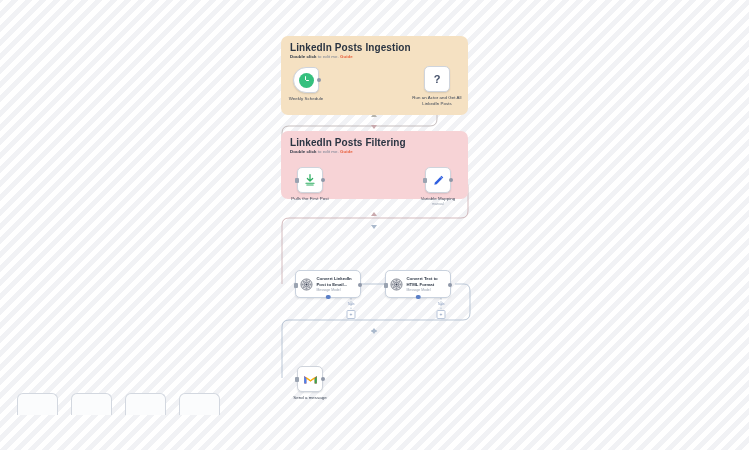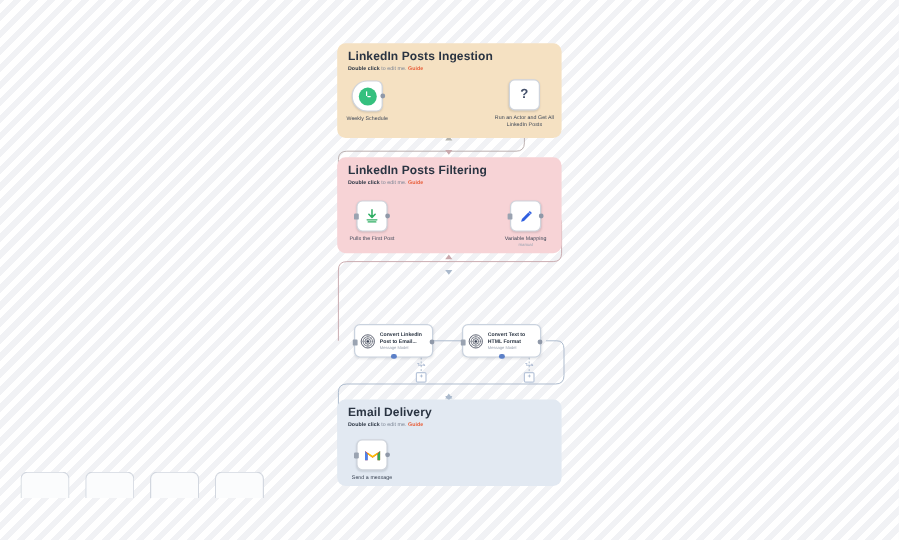--- a/index.html
+++ b/index.html
@@ -23,21 +23,21 @@
     white-space:nowrap;
   }
   .section-sub{
     position:absolute;left:9px;top:17.5px;
     font-size:4.4px;color:#7b8494;white-space:nowrap;letter-spacing:.05px;
   }
   .section-sub b{color:#2a3442;font-weight:bold;}
   .section-sub .guide{color:#e8603c;font-weight:bold;}
 
   #sec-ingestion{left:281px;top:36px;width:187px;height:79px;background:#f5e1c2;}
-  #sec-filtering{left:281px;top:131px;width:187px;height:80px;background:#f7d3d6;}
+  #sec-filtering{left:281px;top:131px;width:187px;height:68px;background:#f7d3d6;}
   #sec-conversion{left:281px;top:231px;width:187px;height:99px;background:#d6e2f0;}
   #sec-email{left:281px;top:333px;width:187px;height:72px;background:#e2e9f2;}
 
   
   .wire{position:absolute;left:0;top:0;width:749px;height:450px;pointer-events:none;}
 
   
   .node{position:absolute;}
   .node-box{
     width:26px;height:26px;border-radius:5px;background:#ffffff;
@@ -243,26 +243,20 @@
       <div class="ai-title">Convert Text to HTML Format</div>
       <div class="ai-sub">Message Model</div>
     </div>
     <div class="port left sq" style="top:11.5px;"></div>
     <div class="port right" style="top:12px;"></div>
     <div class="tools-dot" style="bottom:-2.2px;"></div>
   </div>
   <div class="tools-label" style="left:441px;top:302px;">Tools</div>
   <div class="tools-plus" style="left:441px;top:310px;">+</div>
 
-  <div class="section" id="sec-email">
-    <div class="section-title">Email Delivery</div>
-    <div class="section-sub">
-      <b>Double click</b><span> to edit me. </span><span class="guide">Guide</span>
-    </div>
-  </div>
 
   <div class="node" style="left:297px;top:366px;">
     <div class="node-box">
       <svg class="gm" viewBox="0 0 24 18">
         <path d="M2 3.2 L2 15.4 L5.4 15.4 L5.4 7.4 L12 12.2 L18.6 7.4 L18.6 15.4 L22 15.4 L22 3.2 L12 10.4 Z" fill="#ea4335"></path>
         <path d="M2 3.2 L2 15.4 L5.4 15.4 L5.4 7.4 Z" fill="#4285f4"></path>
         <path d="M18.6 7.4 L18.6 15.4 L22 15.4 L22 3.2 Z" fill="#34a853"></path>
         <path d="M5.4 7.4 L12 12.2 L18.6 7.4 L18.6 5 L12 9.6 L5.4 5 Z" fill="#fbbc04"></path>
       </svg>
       <div class="port left sq"></div>

